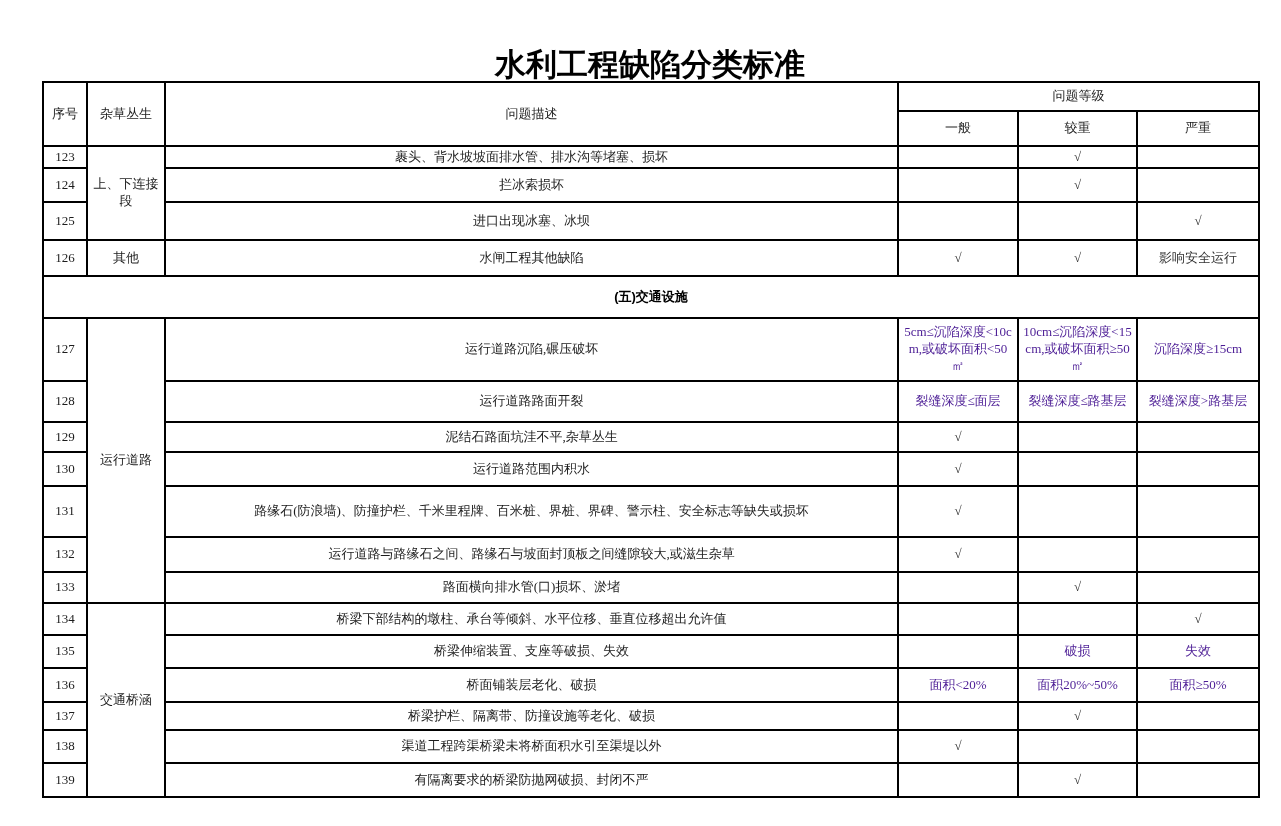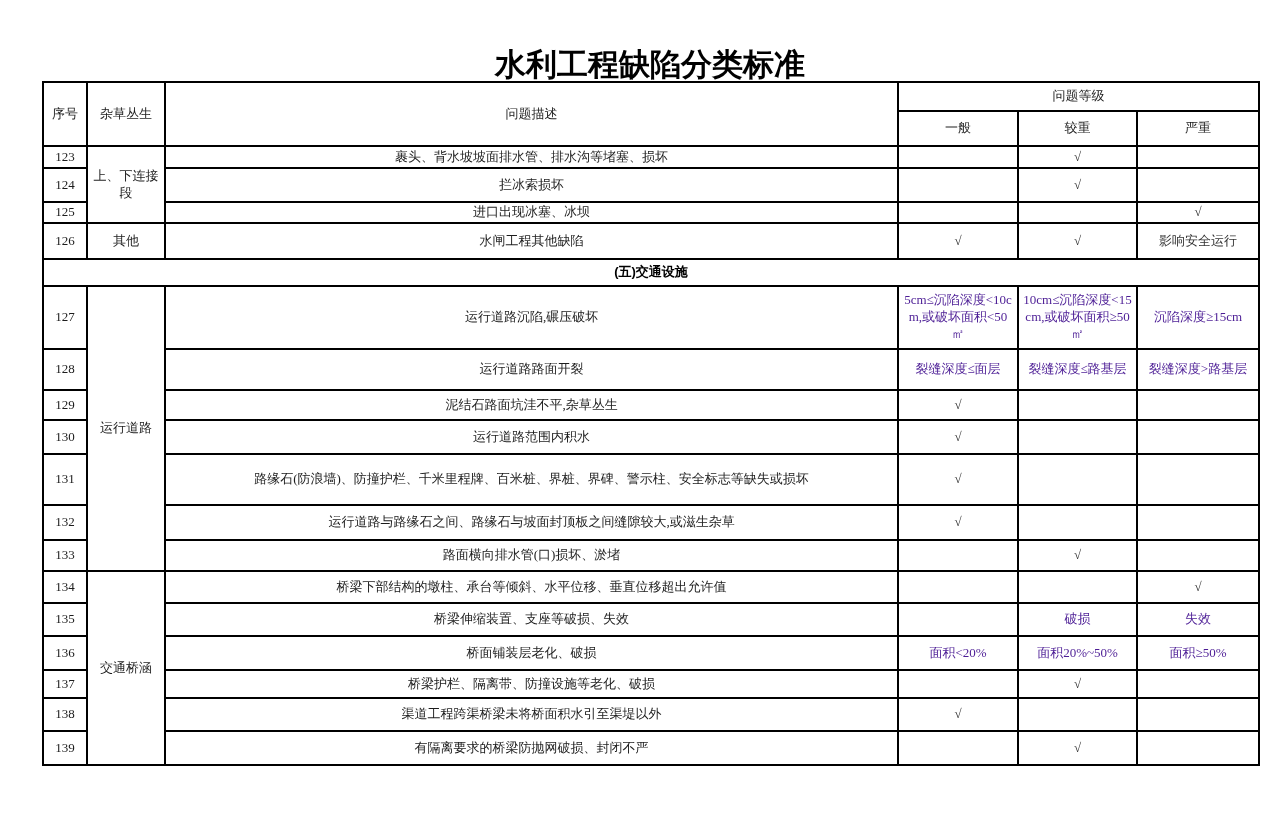--- a/index.html
+++ b/index.html
@@ -71,37 +71,37 @@
     <td class="mark">√</td>
     <td class="mark"></td>
   </tr>
   <tr style="height:34px">
     <td>124</td>
     <td class="desc">拦冰索损坏</td>
     <td class="mark"></td>
     <td class="mark">√</td>
     <td class="mark"></td>
   </tr>
-  <tr style="height:21px">
+  <tr style="height:38px">
     <td>125</td>
     <td class="desc">进口出现冰塞、冰坝</td>
     <td class="mark"></td>
     <td class="mark"></td>
     <td class="mark">√</td>
   </tr>
   <tr style="height:36px">
     <td>126</td>
     <td class="item">其他</td>
     <td class="desc">水闸工程其他缺陷</td>
     <td class="mark">√</td>
     <td class="mark">√</td>
     <td class="mark">影响安全运行</td>
   </tr>
 
-  <tr style="height:27px">
+  <tr style="height:42px">
     <td colspan="6" class="sec">(五)交通设施</td>
   </tr>
 
   <tr style="height:63px">
     <td>127</td>
     <td rowspan="7" class="item">运行道路</td>
     <td class="desc">运行道路沉陷,碾压破坏</td>
     <td class="lvl">5cm≤沉陷深度&lt;10cm,或破坏面积&lt;50㎡</td>
     <td class="lvl">10cm≤沉陷深度&lt;15cm,或破坏面积≥50㎡</td>
     <td class="lvl">沉陷深度≥15cm</td>

